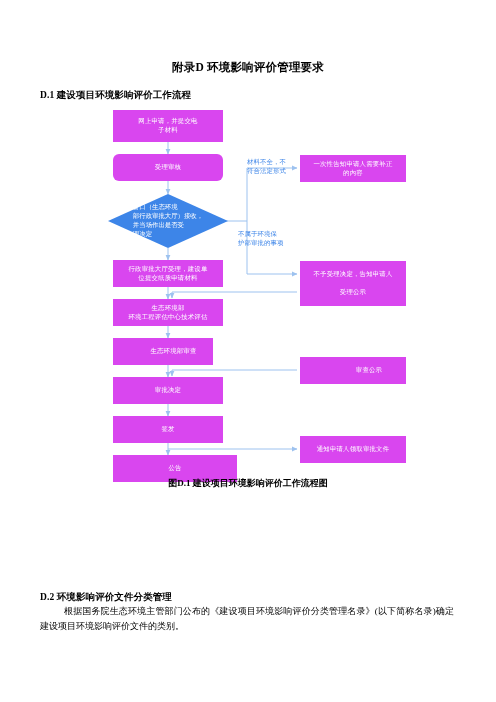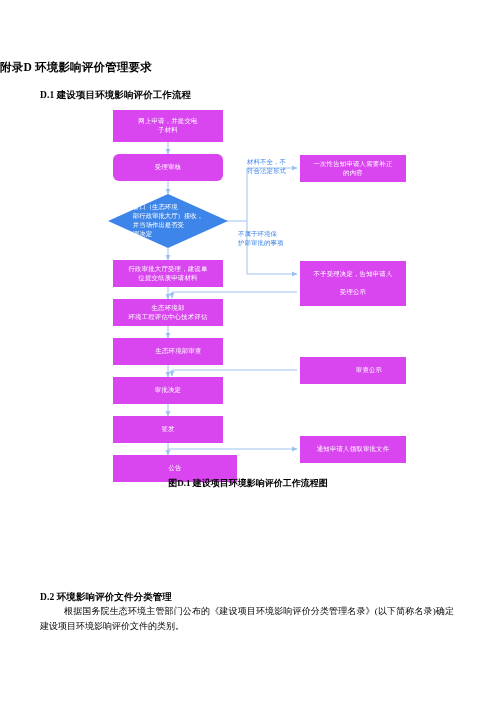--- a/index.html
+++ b/index.html
@@ -22,20 +22,21 @@
     width: 496px;
     height: 702px;
   }
 
   
   .appendix-title {
     position: absolute;
     left: 0;
     top: 60px;
     width: 496px;
+    text-align: center;
     font-size: 11.5px;
     font-weight: bold;
     letter-spacing: 0.2px;
   }
   .section-heading {
     position: absolute;
     font-size: 9.5px;
     font-weight: bold;
     letter-spacing: 0.1px;
     white-space: nowrap;
@@ -198,21 +199,21 @@
     <div class="node" style="left:113px; top:160px; width:110px; height:27px;">
       <span style="white-space:pre-line;">行政审批大厅受理，建设单
 位提交纸质申请材料</span>
     </div>
 
     <div class="node" style="left:113px; top:199px; width:110px; height:27px;">
       <span style="white-space:pre-line;">生态环境部
 环境工程评估中心技术评估</span>
     </div>
 
-    <div class="node" style="left:113px; top:238px; width:110px; height:27px;padding-left:25px;">
+    <div class="node" style="left:113px; top:238px; width:100px; height:27px;padding-left:25px;">
       <span style="white-space:pre-line;">生态环境部审查</span>
     </div>
 
     <div class="node" style="left:113px; top:277px; width:110px; height:27px;">
       <span style="white-space:pre-line;">审批决定</span>
     </div>
 
     <div class="node" style="left:113px; top:316px; width:110px; height:27px;">
       <span style="white-space:pre-line;">签发</span>
     </div>

